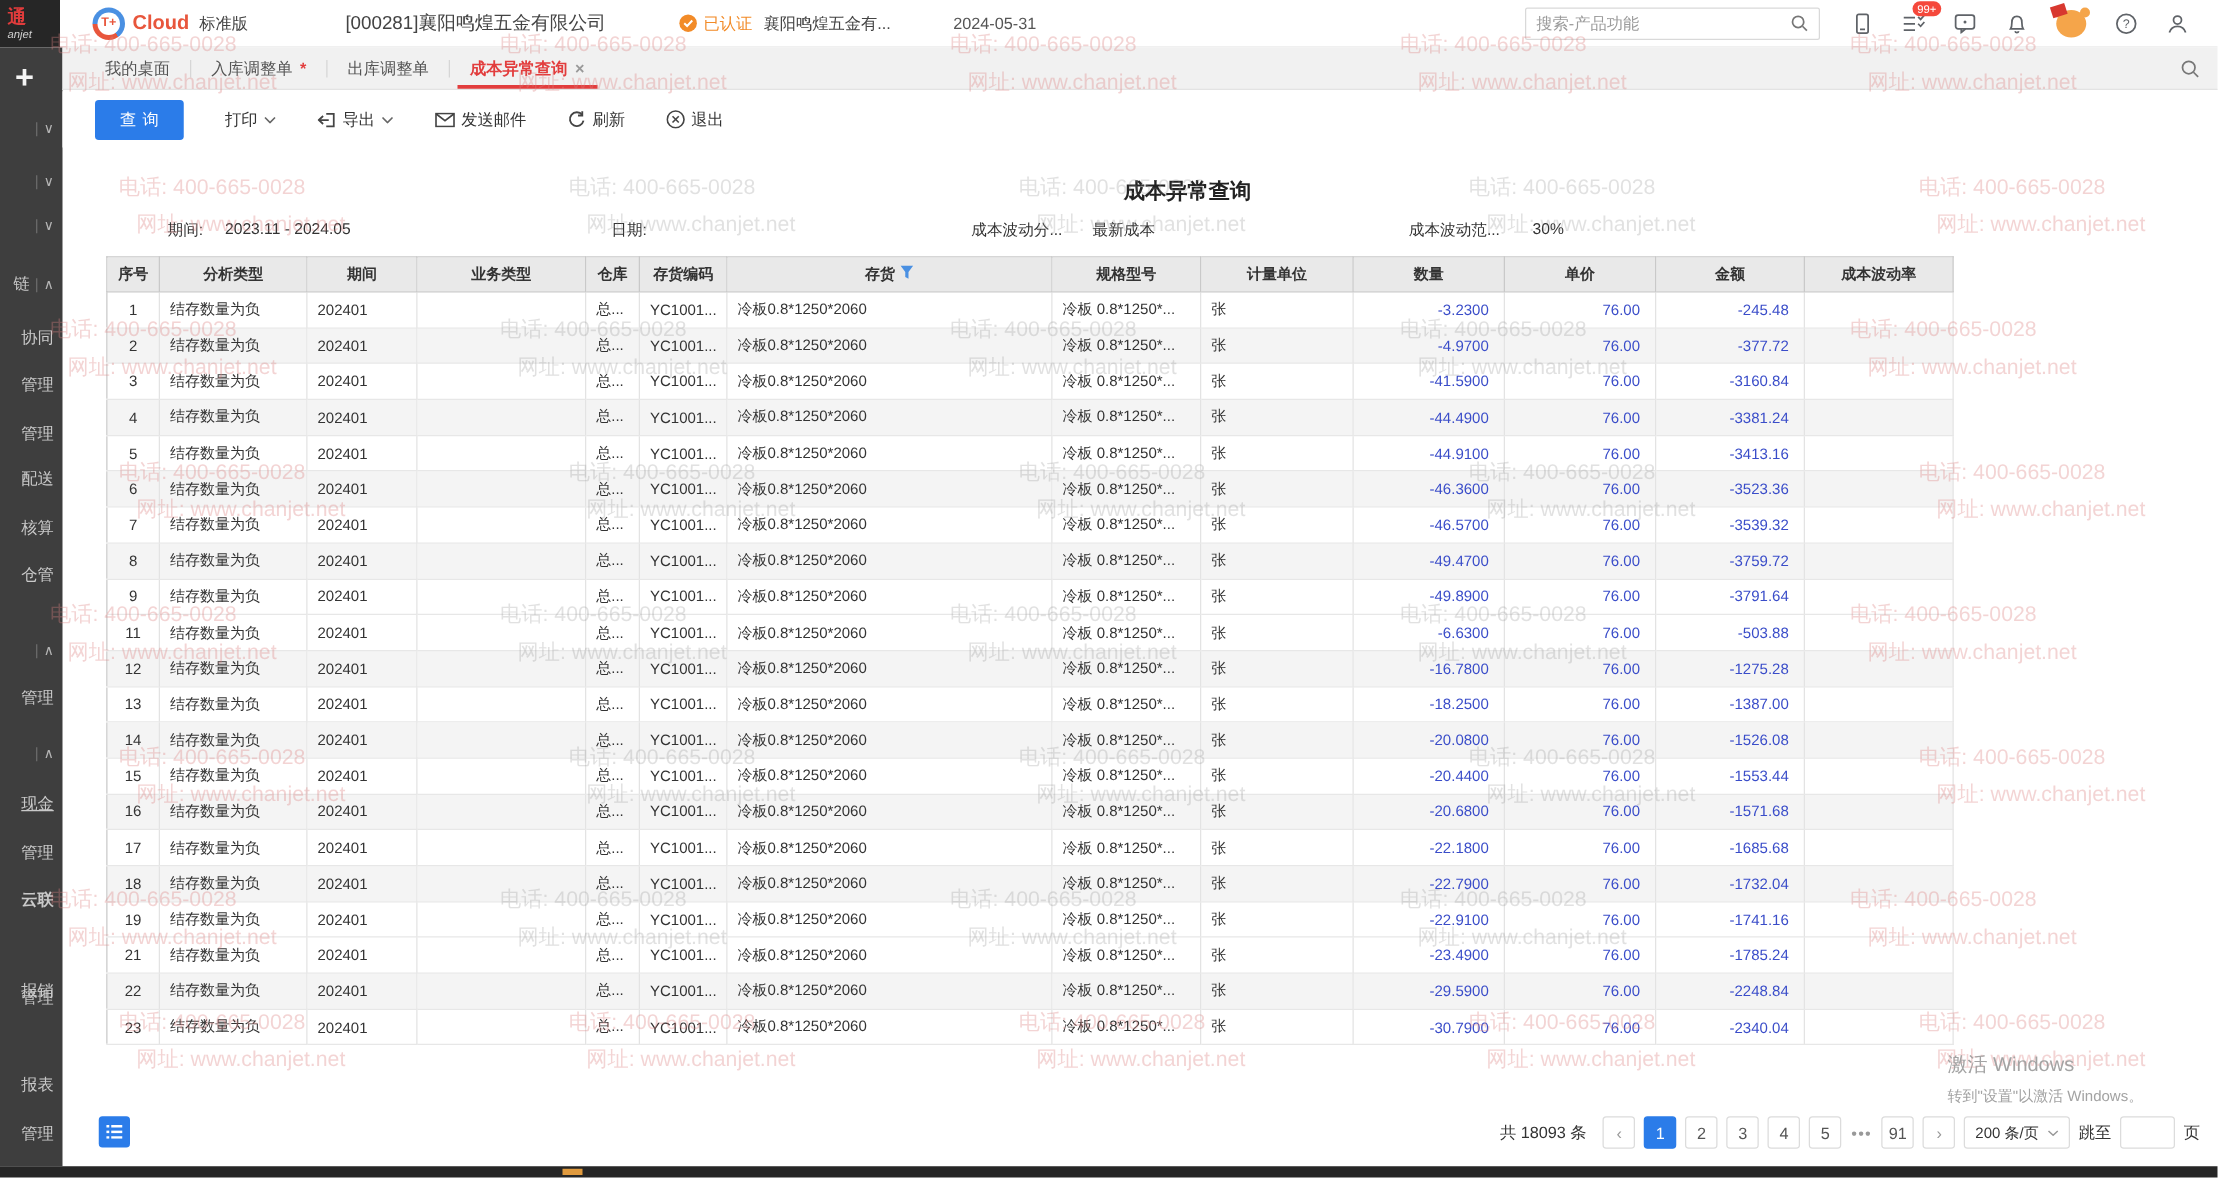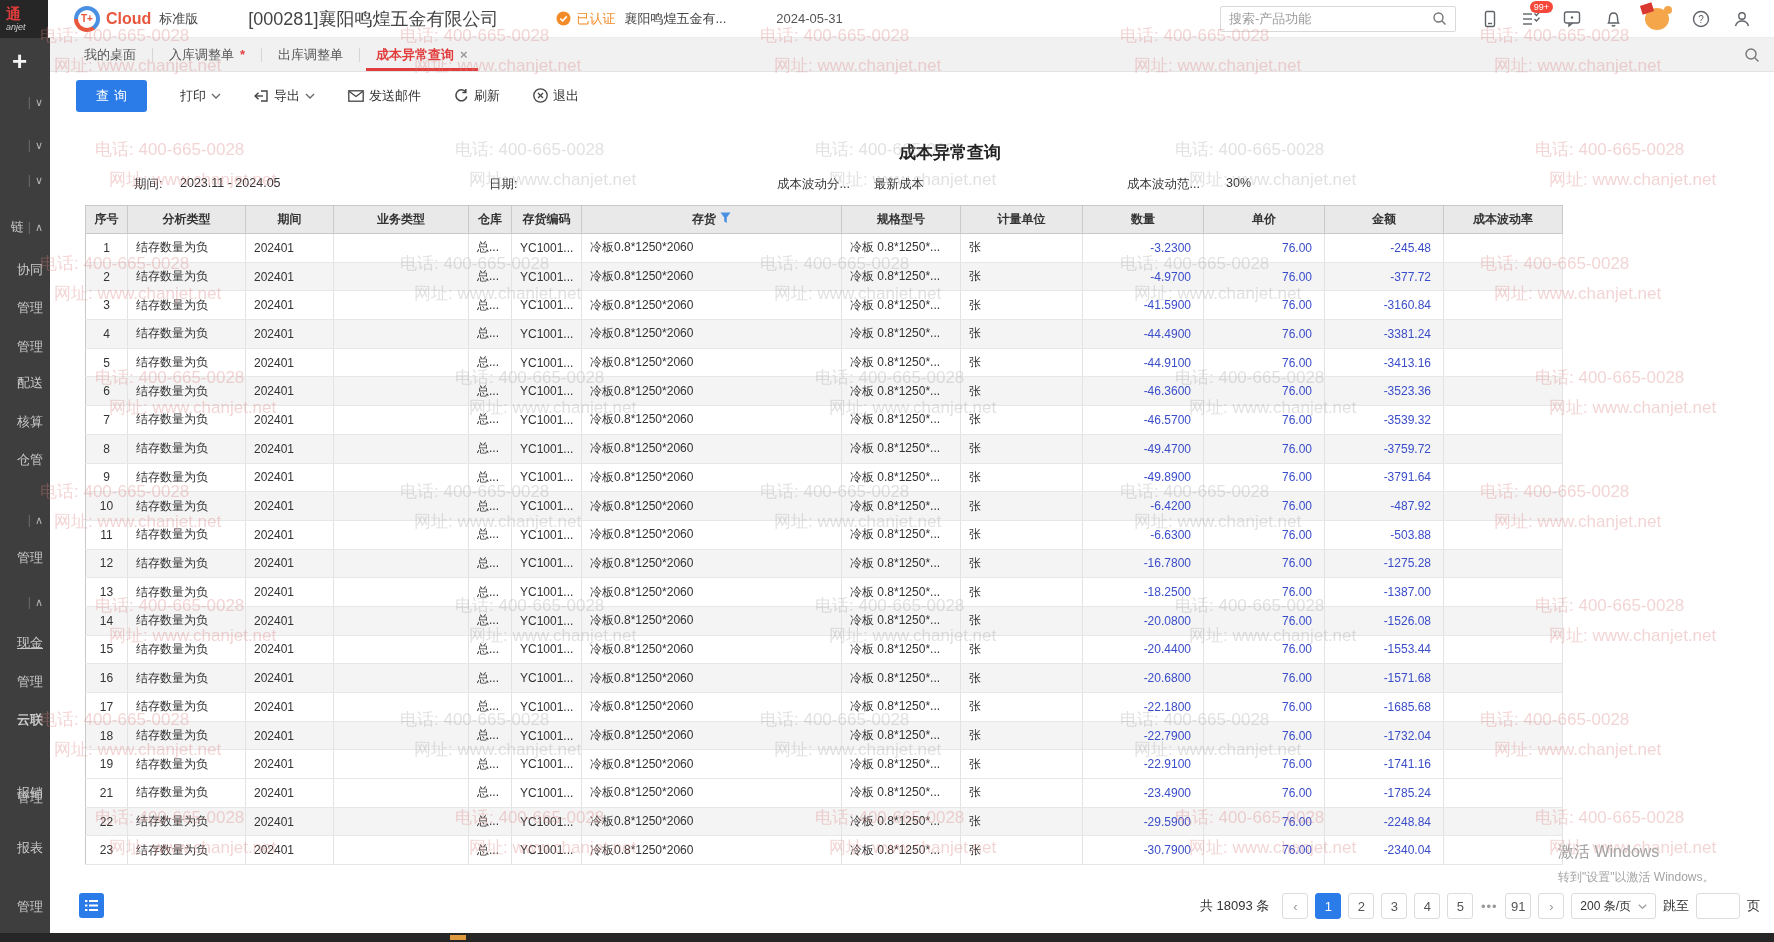--- a/index.html
+++ b/index.html
@@ -14,21 +14,21 @@
 
   .topbar { position:absolute; left:48px; top:0; right:0; height:38px; background:#fff;
     display:flex; align-items:center; border-bottom:1px solid #ececec; }
   .tplus-logo { width:26px; height:26px; border-radius:50%; margin-left:26px;
     background:conic-gradient(#4a90e2 0 40%, #e8563c 40% 75%, #4a90e2 75% 100%);
     display:flex; align-items:center; justify-content:center; }
   .tplus-logo .inner { width:18px; height:18px; border-radius:50%; background:#fff;
     display:flex; align-items:center; justify-content:center; font-size:10px; font-weight:bold; color:#e8563c; }
   .product-name { color:#e8563c; font-size:16px; font-weight:bold; margin-left:6px; }
   .edition { color:#444; font-size:13px; margin-left:8px; }
-  .company { color:#444; font-size:18px; margin-left:50px; }
+  .company { color:#444; font-size:15px; margin-left:78px; }
   .cert-group { display:flex; align-items:center; margin-left:58px; gap:5px; }
   .cert-badge { color:#f28b28; font-size:13px; }
   .cert-company { color:#444; font-size:13px; margin-left:4px; }
   .date { color:#555; font-size:13px; margin-left:50px; }
   .tb-spacer { flex:1; }
   .search-box { width:236px; height:26px; border:1px solid #d9d9d9; border-radius:2px;
     display:flex; align-items:center; padding:0 8px; }
   .search-box input { border:none; outline:none; flex:1; font-size:13px; color:#333;
     font-family:inherit; background:transparent; }
   .search-box input::placeholder { color:#9b9b9b; }
@@ -250,21 +250,21 @@
       </div>
       <div class="side-row" style="top: 670px; font-weight: bold;">
         <span>云联</span>
       </div>
       <div class="side-row" style="top: 708px; margin-top: 35px;">
         <span>报销</span>
       </div>
       <div class="side-row" style="top: 748px;">
         <span>管理</span>
       </div>
-      <div class="side-row" style="top: 798px;">
+      <div class="side-row" style="top: 818px;">
         <span>报表</span>
       </div>
       <div class="side-row" style="top: 857px;">
         <span>管理</span>
       </div>
     </div>
 </div>
 
 <div class="tabbar">
   <div class="tab">
@@ -509,35 +509,20 @@
           <td>总...</td>
           <td>YC1001...</td>
           <td>冷板0.8*1250*2060</td>
           <td>冷板 0.8*1250*...</td>
           <td>张</td>
           <td class="num">-49.8900</td>
           <td class="num">76.00</td>
           <td class="num">-3791.64</td>
           <td></td>
         </tr>
-        <tr class="alt">
-          <td class="center">10</td>
-          <td>结存数量为负</td>
-          <td>202401</td>
-          <td></td>
-          <td>总...</td>
-          <td>YC1001...</td>
-          <td>冷板0.8*1250*2060</td>
-          <td>冷板 0.8*1250*...</td>
-          <td>张</td>
-          <td class="num">-6.4200</td>
-          <td class="num">76.00</td>
-          <td class="num">-487.92</td>
-          <td></td>
-        </tr>
         <tr>
           <td class="center">11</td>
           <td>结存数量为负</td>
           <td>202401</td>
           <td></td>
           <td>总...</td>
           <td>YC1001...</td>
           <td>冷板0.8*1250*2060</td>
           <td>冷板 0.8*1250*...</td>
           <td>张</td>

